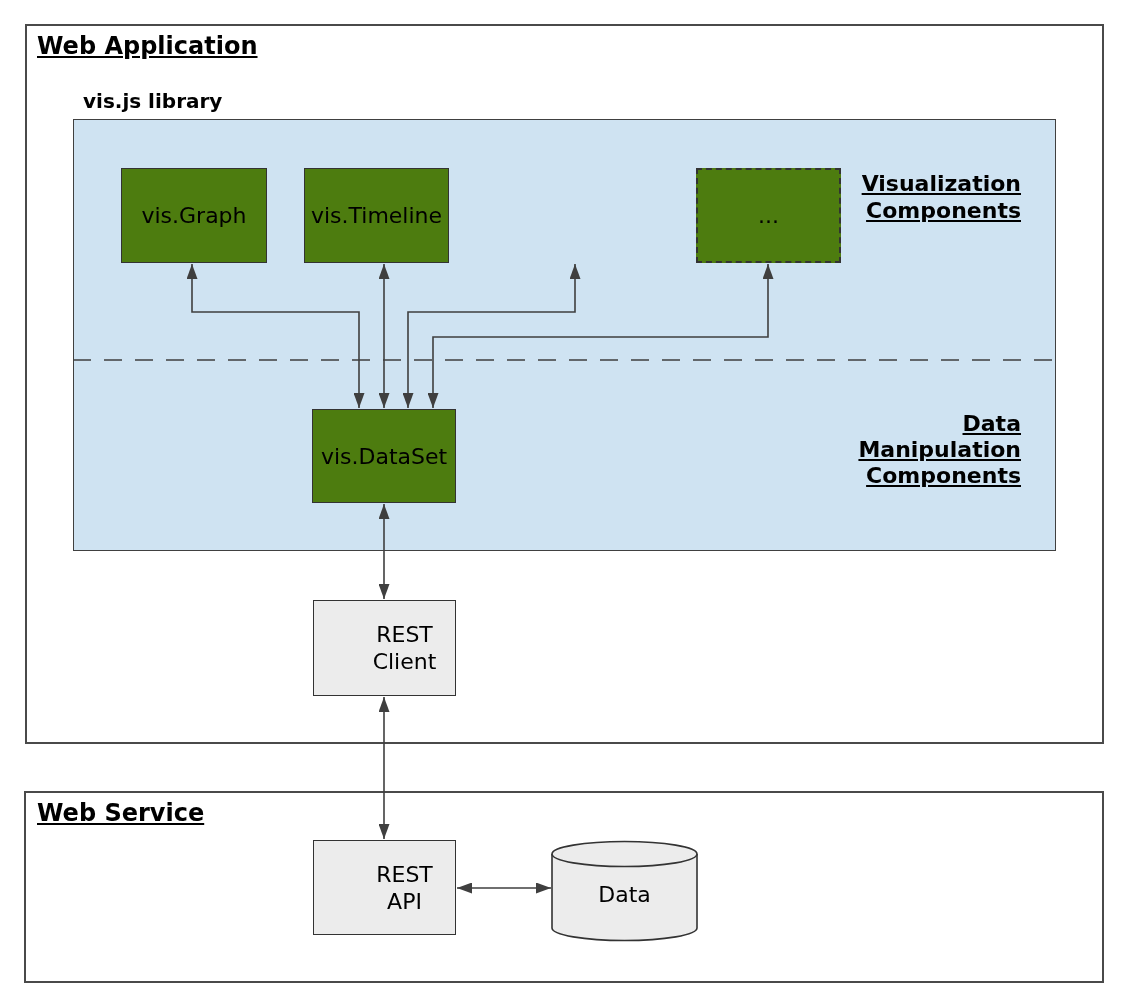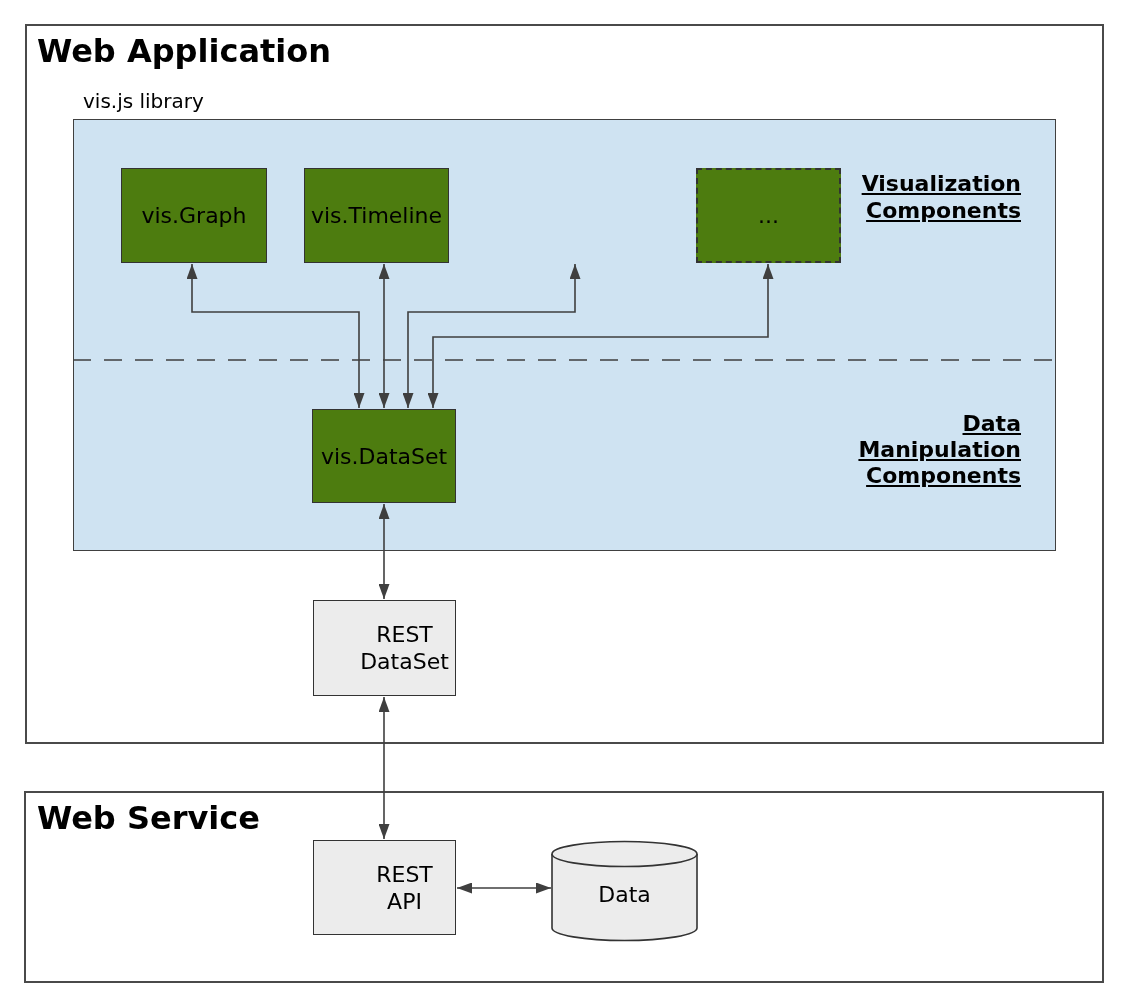--- a/index.html
+++ b/index.html
@@ -48,22 +48,22 @@
     justify-content: center;
     text-align: center;
     font-size: 22px;
     line-height: 27px;
     z-index: 3;
   }
   .node.dashed { border: 2px dashed #333333; }
   .node.gray { background: #ececec; padding-left: 40px; }
 
   
-  .title-lg { font-size: 32px; font-weight: bold; z-index: 3; white-space: nowrap; }
-  .title-md { font-size: 20px; font-weight: normal; z-index: 3; white-space: nowrap; }
+  .title-lg { font-size: 24px; font-weight: bold; z-index: 3; white-space: nowrap; text-decoration: underline; }
+  .title-md { font-size: 20px; font-weight: bold; z-index: 3; white-space: nowrap; }
 
   .section-label {
     font-size: 22px;
     font-weight: bold;
     text-align: right;
     line-height: 26px;
     z-index: 3;
   }
   .section-label span { display: block; text-decoration: underline; }
   .node span { display: block; }
@@ -134,21 +134,21 @@
     <span>Manipulation</span>
     <span>Components</span>
   </div>
 
   <div class="abs node" style="left:312px; top:409px; width:144px; height:94px;">
     <span>vis.DataSet</span>
   </div>
 
   <div class="abs node gray" style="left:313px; top:600px; width:143px; height:96px;">
     <span>REST</span>
-    <span>DataSet</span>
+    <span>Client</span>
   </div>
 
   <div class="abs outer-box" style="left:24px; top:791px; width:1080px; height:192px;"></div>
   <div class="abs title-lg" style="left:37px; top:799px;">Web Service</div>
 
   <div class="abs node gray" style="left:313px; top:840px; width:143px; height:95px;">
     <span>REST</span>
     <span>API</span>
   </div>
 

